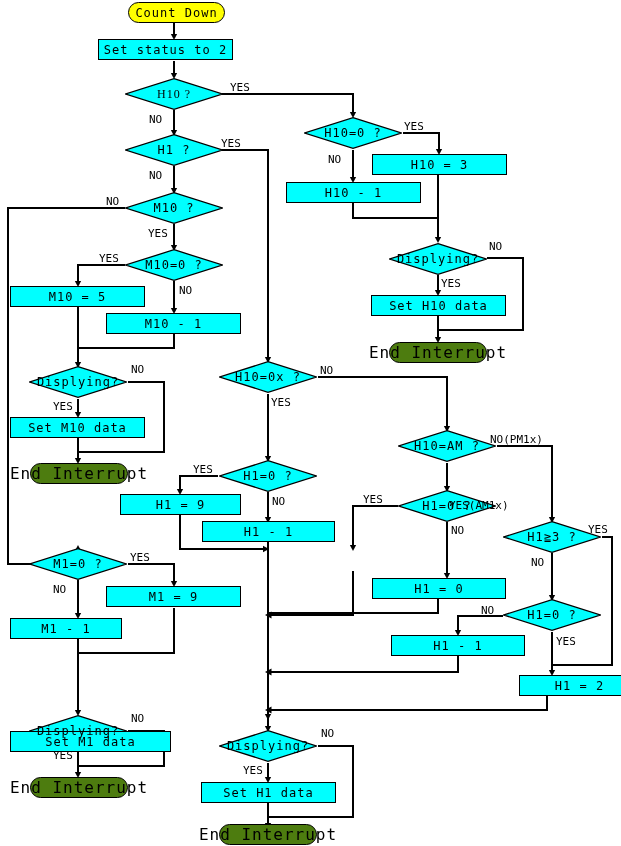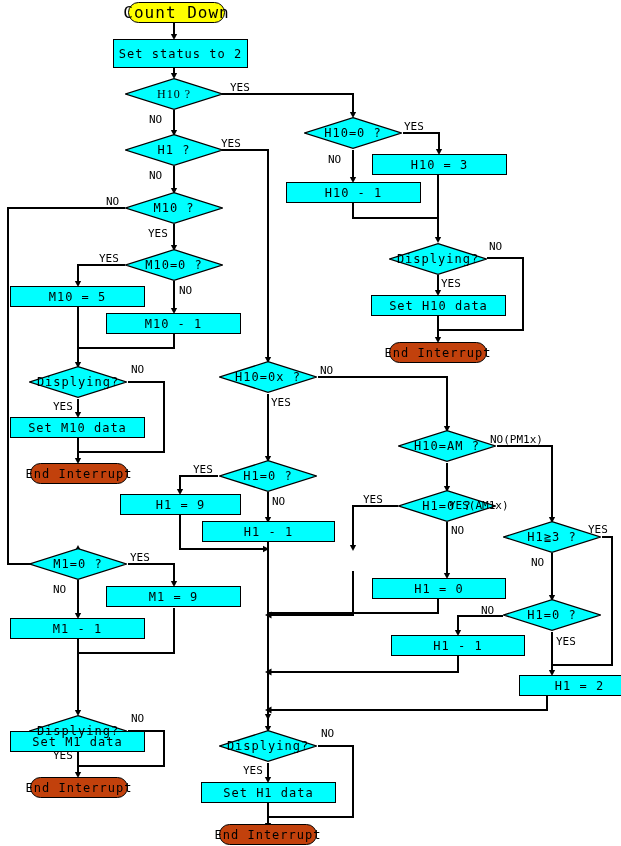--- a/index.html
+++ b/index.html
@@ -32,34 +32,34 @@
     line-height: 1;
   }
   .proc {
     background: #00ffff;
     border: 1px solid #000000;
     color: #000000;
     font-size: 12px;
     letter-spacing: 1px;
   }
   .term {
-    background: #c2410c;
+    background: #4d7c0f;
     border: 1px solid #000000;
     border-radius: 11px;
     color: #000000;
-    font-size: 12px;
+    font-size: 16px;
     letter-spacing: 1px;
     text-align: center;
   }
   .term-start {
     background: #ffff00;
     border: 1px solid #000000;
     border-radius: 11px;
     color: #000000;
-    font-size: 16px;
+    font-size: 12px;
     letter-spacing: 1px;
   }
   .dec {
     background: transparent;
     color: #000000;
     font-size: 12px;
     letter-spacing: 1px;
   }
   .dec .dshape {
     position: absolute;
@@ -194,21 +194,21 @@
       <path d="M128,731 L164,731 L164,766 L79,766"></path>
 
       <path d="M78,752 L78,776" marker-end="url(#ah)"></path>
     </g>
   </svg>
 
   <div class="node term-start" style="left:128px; top:2px; width:97px; height:21px;">
     <span>Count Down</span>
   </div>
 
-  <div class="node proc" style="left:113px; top:39px; width:135px; height:29px;">
+  <div class="node proc" style="left:98px; top:39px; width:135px; height:21px;">
     <span>Set status to 2</span>
   </div>
 
   <div class="node dec" style="left:125px; top:78px; width:98px; height:32px;font-family:Liberation Serif, serif;">
     <svg class="dshape" viewBox="0 0 98 32" preserveAspectRatio="none">
       <polygon points="49,0.7 97.3,16 49,31.3 0.7,16" fill="#00ffff" stroke="#000" stroke-width="1.3"></polygon>
     </svg>
     <span class="dlabel">H10 ?</span>
   </div>
 
@@ -353,32 +353,32 @@
     <svg class="dshape" viewBox="0 0 98 32" preserveAspectRatio="none">
       <polygon points="49,0.7 97.3,16 49,31.3 0.7,16" fill="#00ffff" stroke="#000" stroke-width="1.3"></polygon>
     </svg>
     <span class="dlabel">M1=0 ?</span>
   </div>
 
   <div class="node proc" style="left:106px; top:586px; width:135px; height:21px;">
     <span>M1 = 9</span>
   </div>
 
-  <div class="node proc" style="left:10px; top:618px; width:135px; height:21px;">
+  <div class="node proc" style="left:10px; top:618px; width:112px; height:21px;">
     <span>M1 - 1</span>
   </div>
 
   <div class="node dec" style="left:29px; top:715px; width:98px; height:32px;">
     <svg class="dshape" viewBox="0 0 98 32" preserveAspectRatio="none">
       <polygon points="49,0.7 97.3,16 49,31.3 0.7,16" fill="#00ffff" stroke="#000" stroke-width="1.3"></polygon>
     </svg>
     <span class="dlabel">Displying?</span>
   </div>
 
-  <div class="node proc" style="left:10px; top:731px; width:135px; height:21px;">
+  <div class="node proc" style="left:10px; top:731px; width:161px; height:21px;">
     <span>Set M1 data</span>
   </div>
 
   <div class="node term" style="left:30px; top:777px; width:98px; height:21px;">
     <span>End Interrupt</span>
   </div>
 
   <div class="node dec" style="left:219px; top:730px; width:98px; height:32px;">
     <svg class="dshape" viewBox="0 0 98 32" preserveAspectRatio="none">
       <polygon points="49,0.7 97.3,16 49,31.3 0.7,16" fill="#00ffff" stroke="#000" stroke-width="1.3"></polygon>

